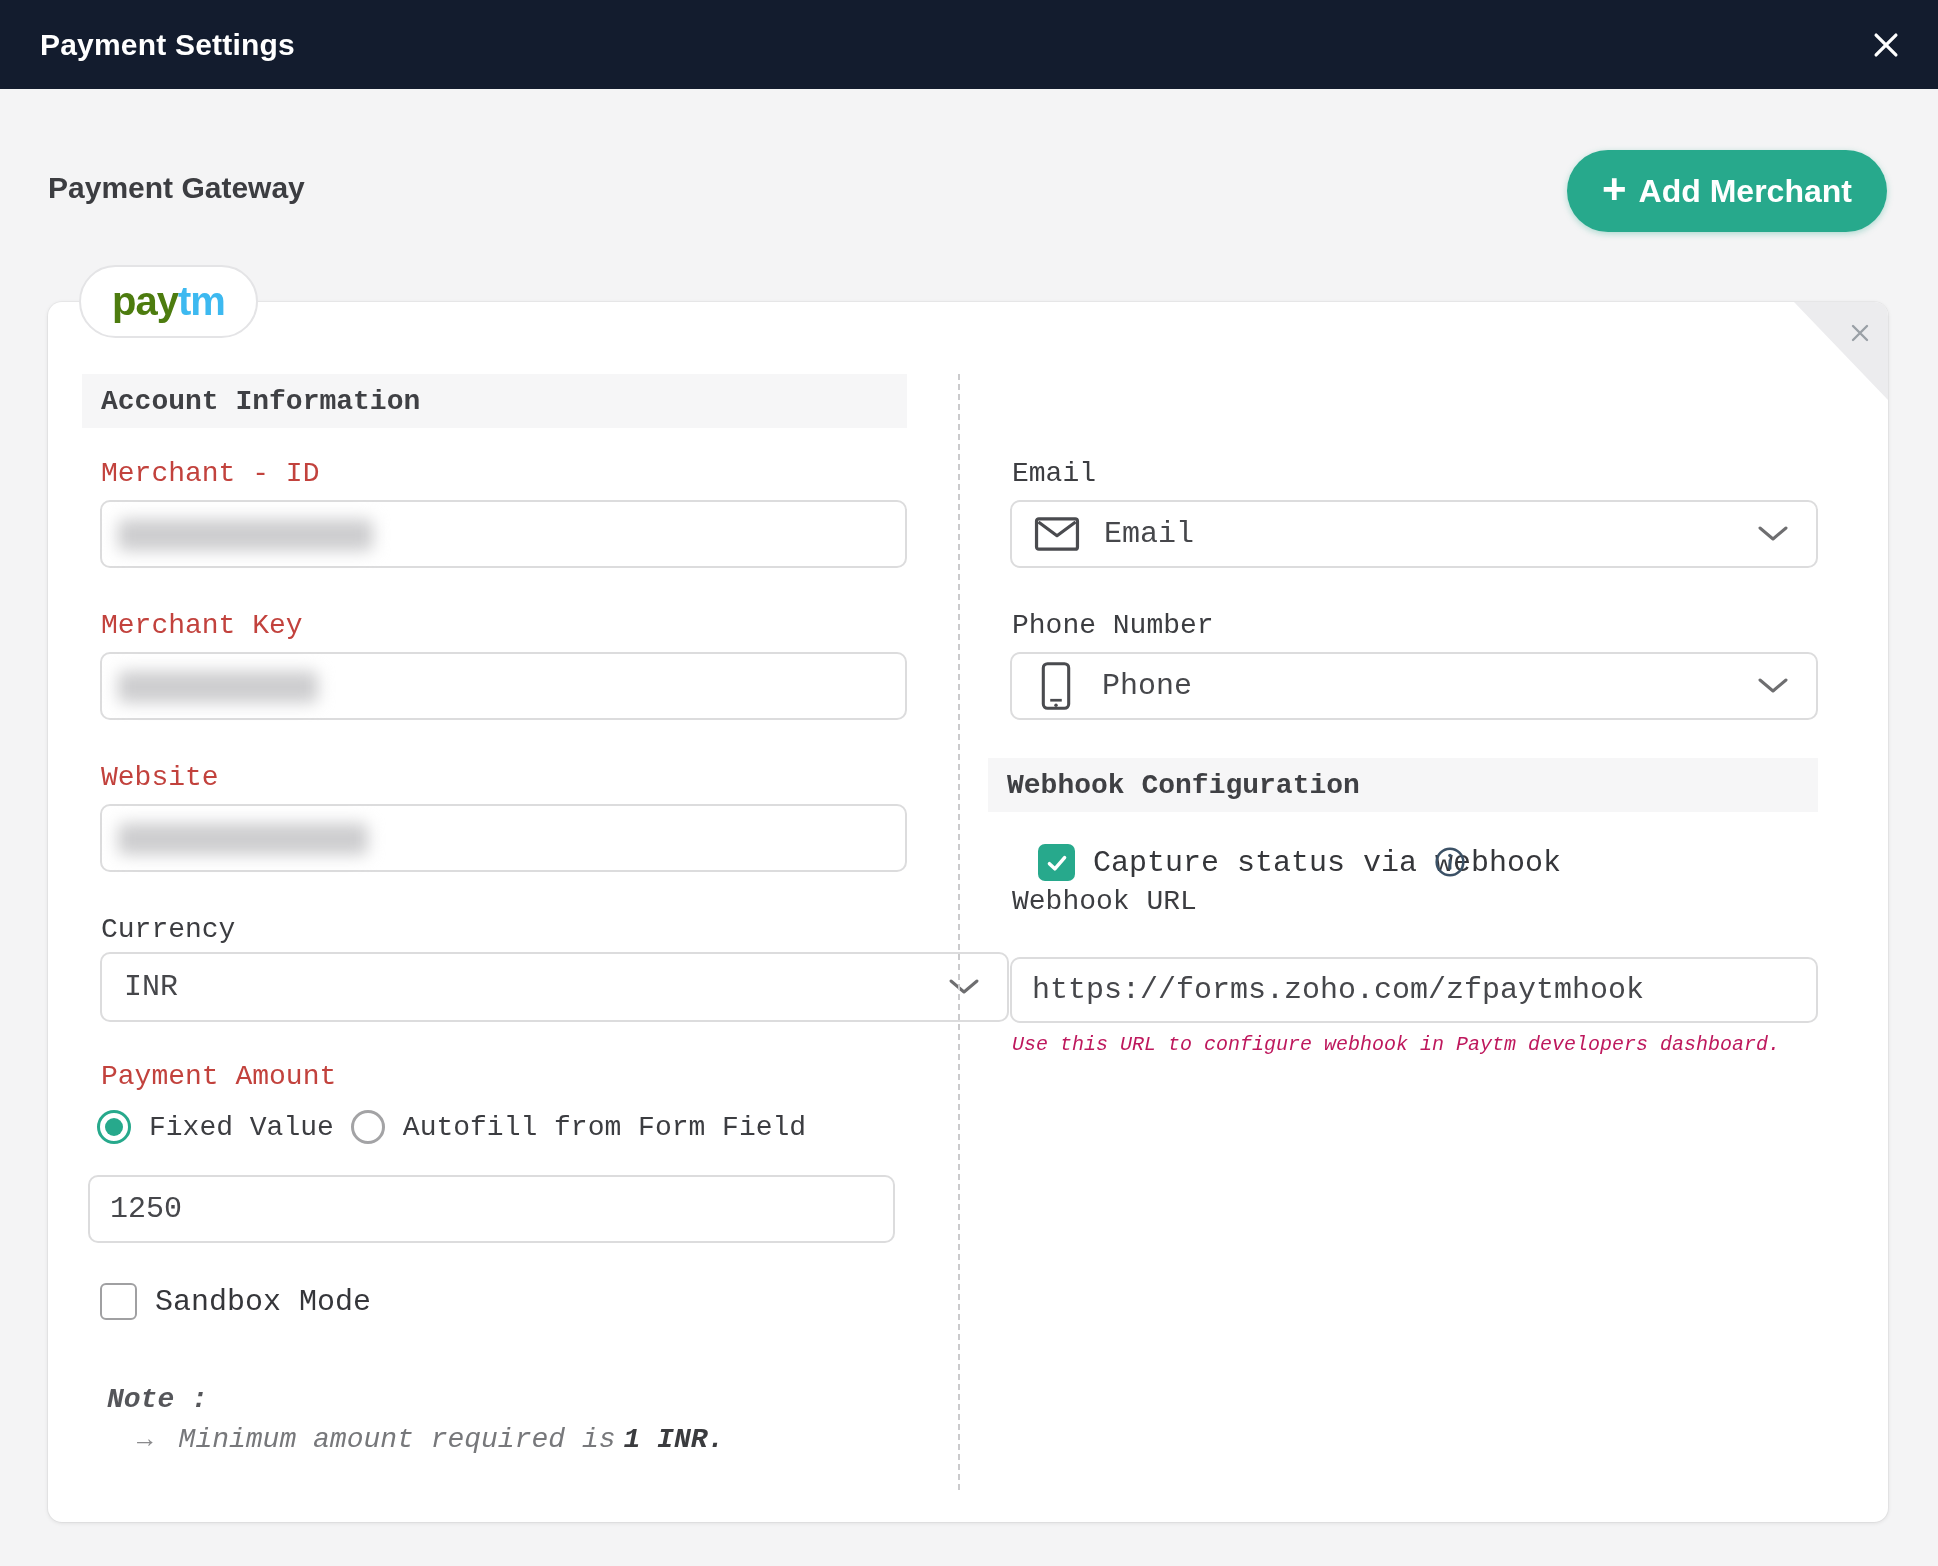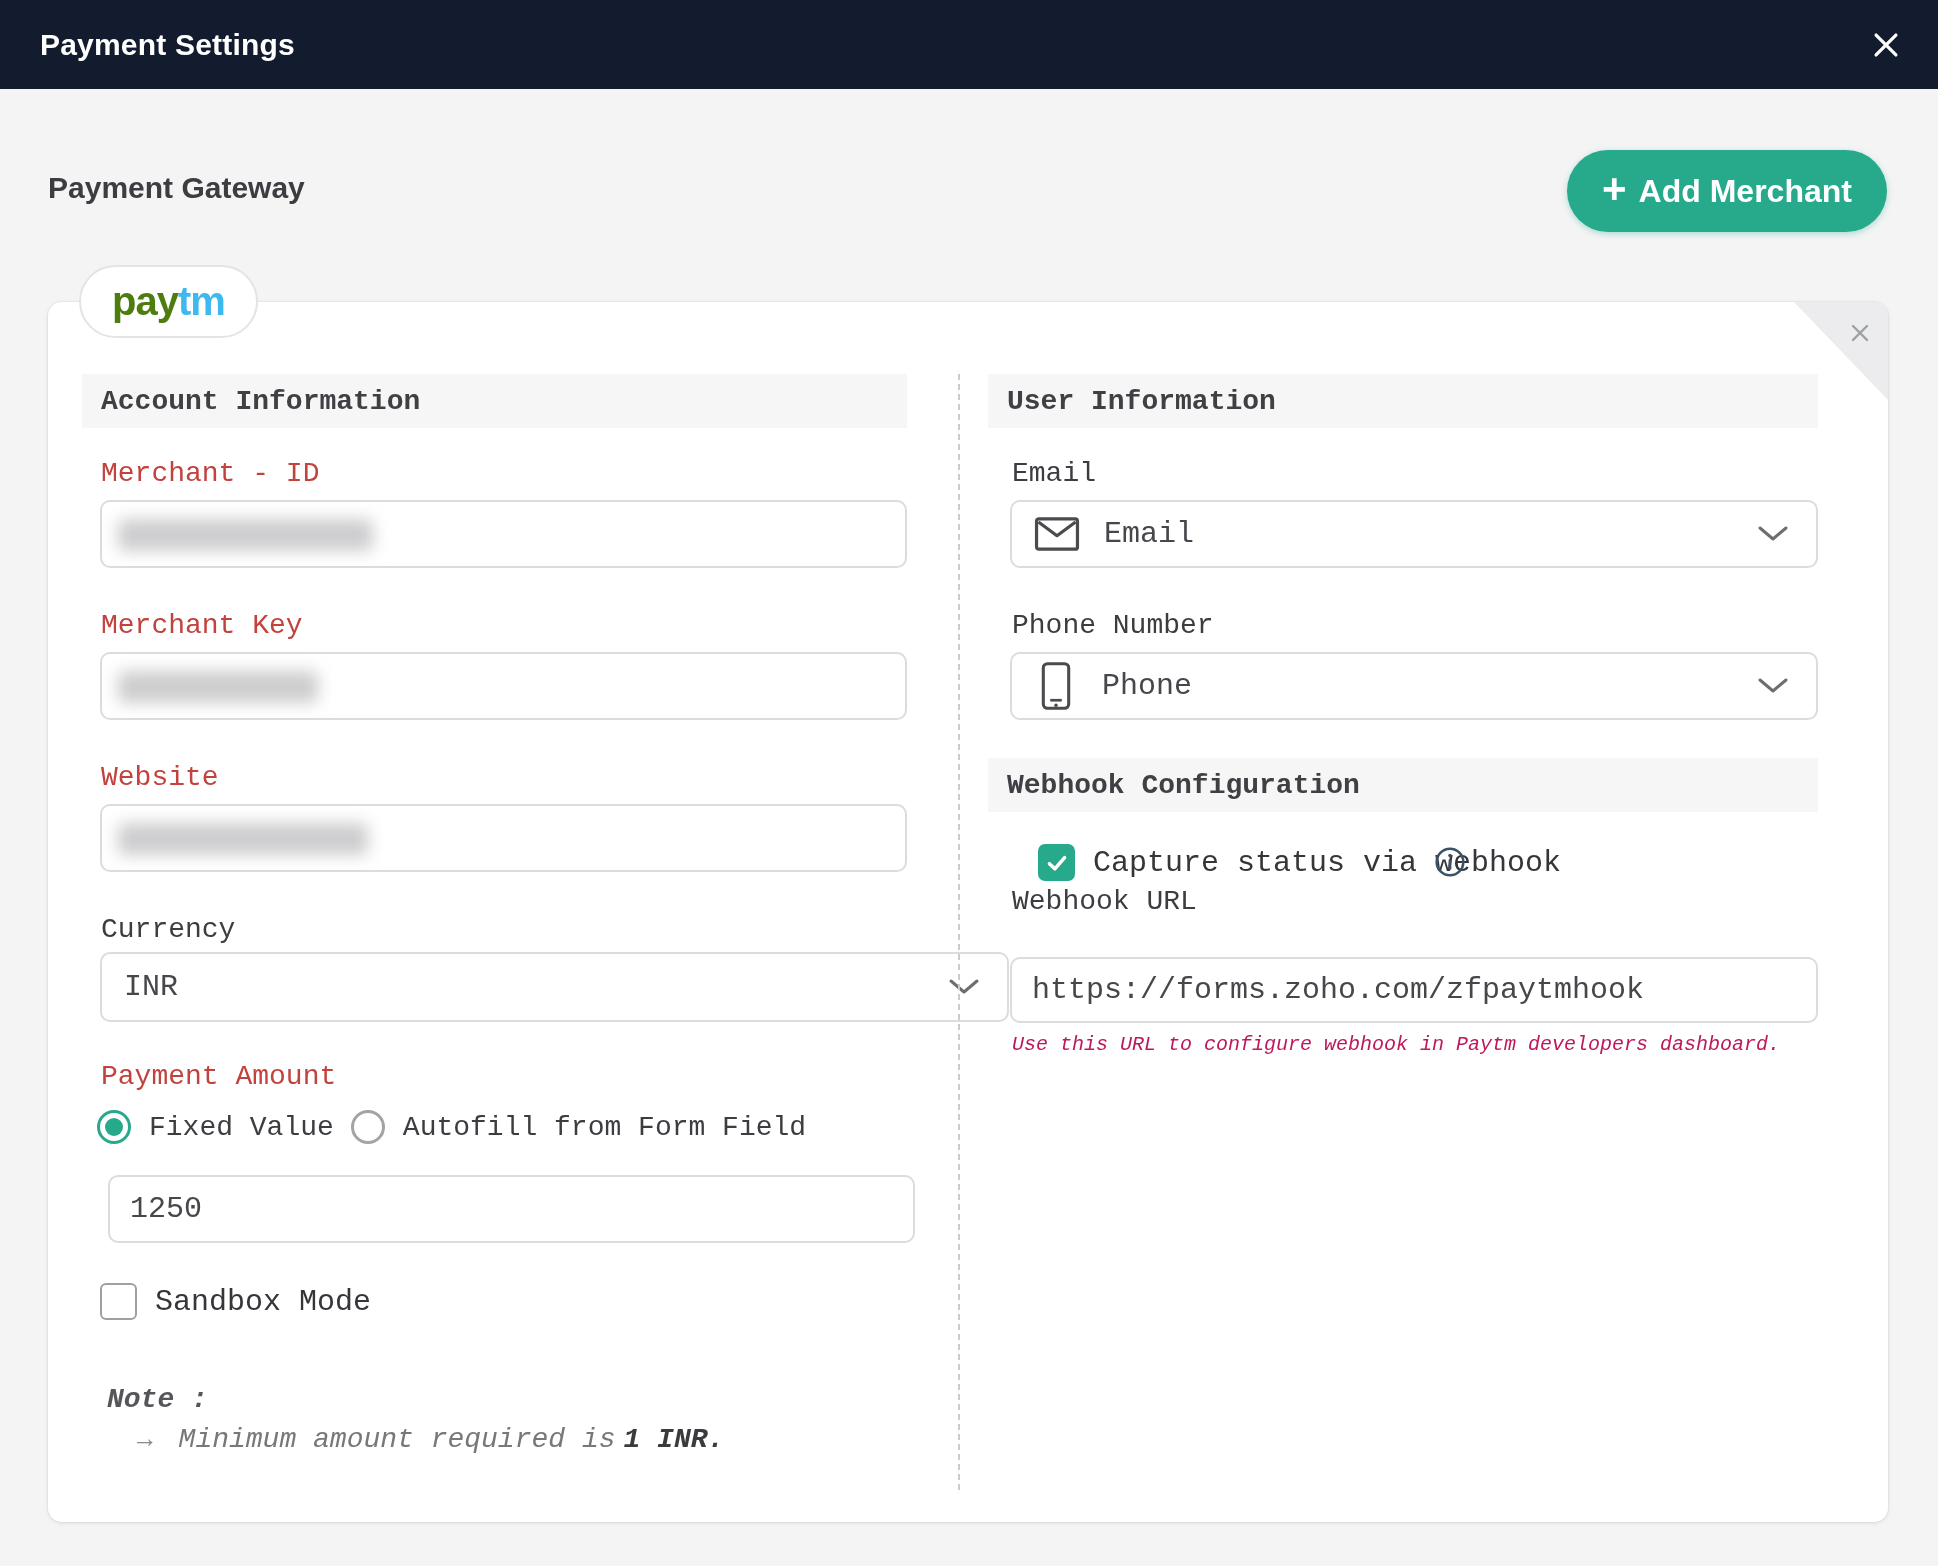--- a/index.html
+++ b/index.html
@@ -137,41 +137,38 @@
     </div>
 
     <label class="f-label red" style="left:53px; top:755px;">Payment Amount</label>
     <div class="radio-row" style="left:49px; top:808px;">
       <span class="radio on"></span>
       <span class="radio-lbl">Fixed Value</span>
       <span class="radio off"></span>
       <span class="radio-lbl">Autofill from Form Field</span>
     </div>
 
-    <div class="t-input" style="left:60px; top:873px; width:807px;align-items:center;">
+    <div class="t-input" style="left:40px; top:873px; width:807px;align-items:center;">
       <span>1250</span>
     </div>
 
     <div class="cb-row" style="left:52px; top:981px;">
       <span class="cb unchecked"></span>
       <span class="cb-lbl">Sandbox Mode</span>
     </div>
 
     <div class="note-title" style="left:59px; top:1082px;">Note :</div>
     <div class="note-line" style="left:89px; top:1122px;">
       <span class="arr">→</span>
       <span>Minimum amount required is</span>
       <b>1 INR.</b>
     </div>
 
     <div class="divider"></div>
 
-    <div class="sec-bar" style="left:940px; top:72px; width:830px;">
-      <span>User Information</span>
-    </div>
 
     <label class="f-label" style="left:964px; top:152px;">Email</label>
     <div class="sel" style="left:962px; top:198px; width:808px;">
       <span class="sel-ic">
         <svg width="46" height="36" viewBox="0 0 24 19">
             <rect x="1.2" y="1.5" width="21.6" height="16" rx="1.2" stroke="#4a4b4f" stroke-width="1.7" fill="none"></rect>
             <path d="M2.2 3.2 L12 10.4 L21.8 3.2" stroke="#4a4b4f" stroke-width="1.7" fill="none" stroke-linejoin="round"></path>
           </svg>
       </span>
       <span>Email</span>

